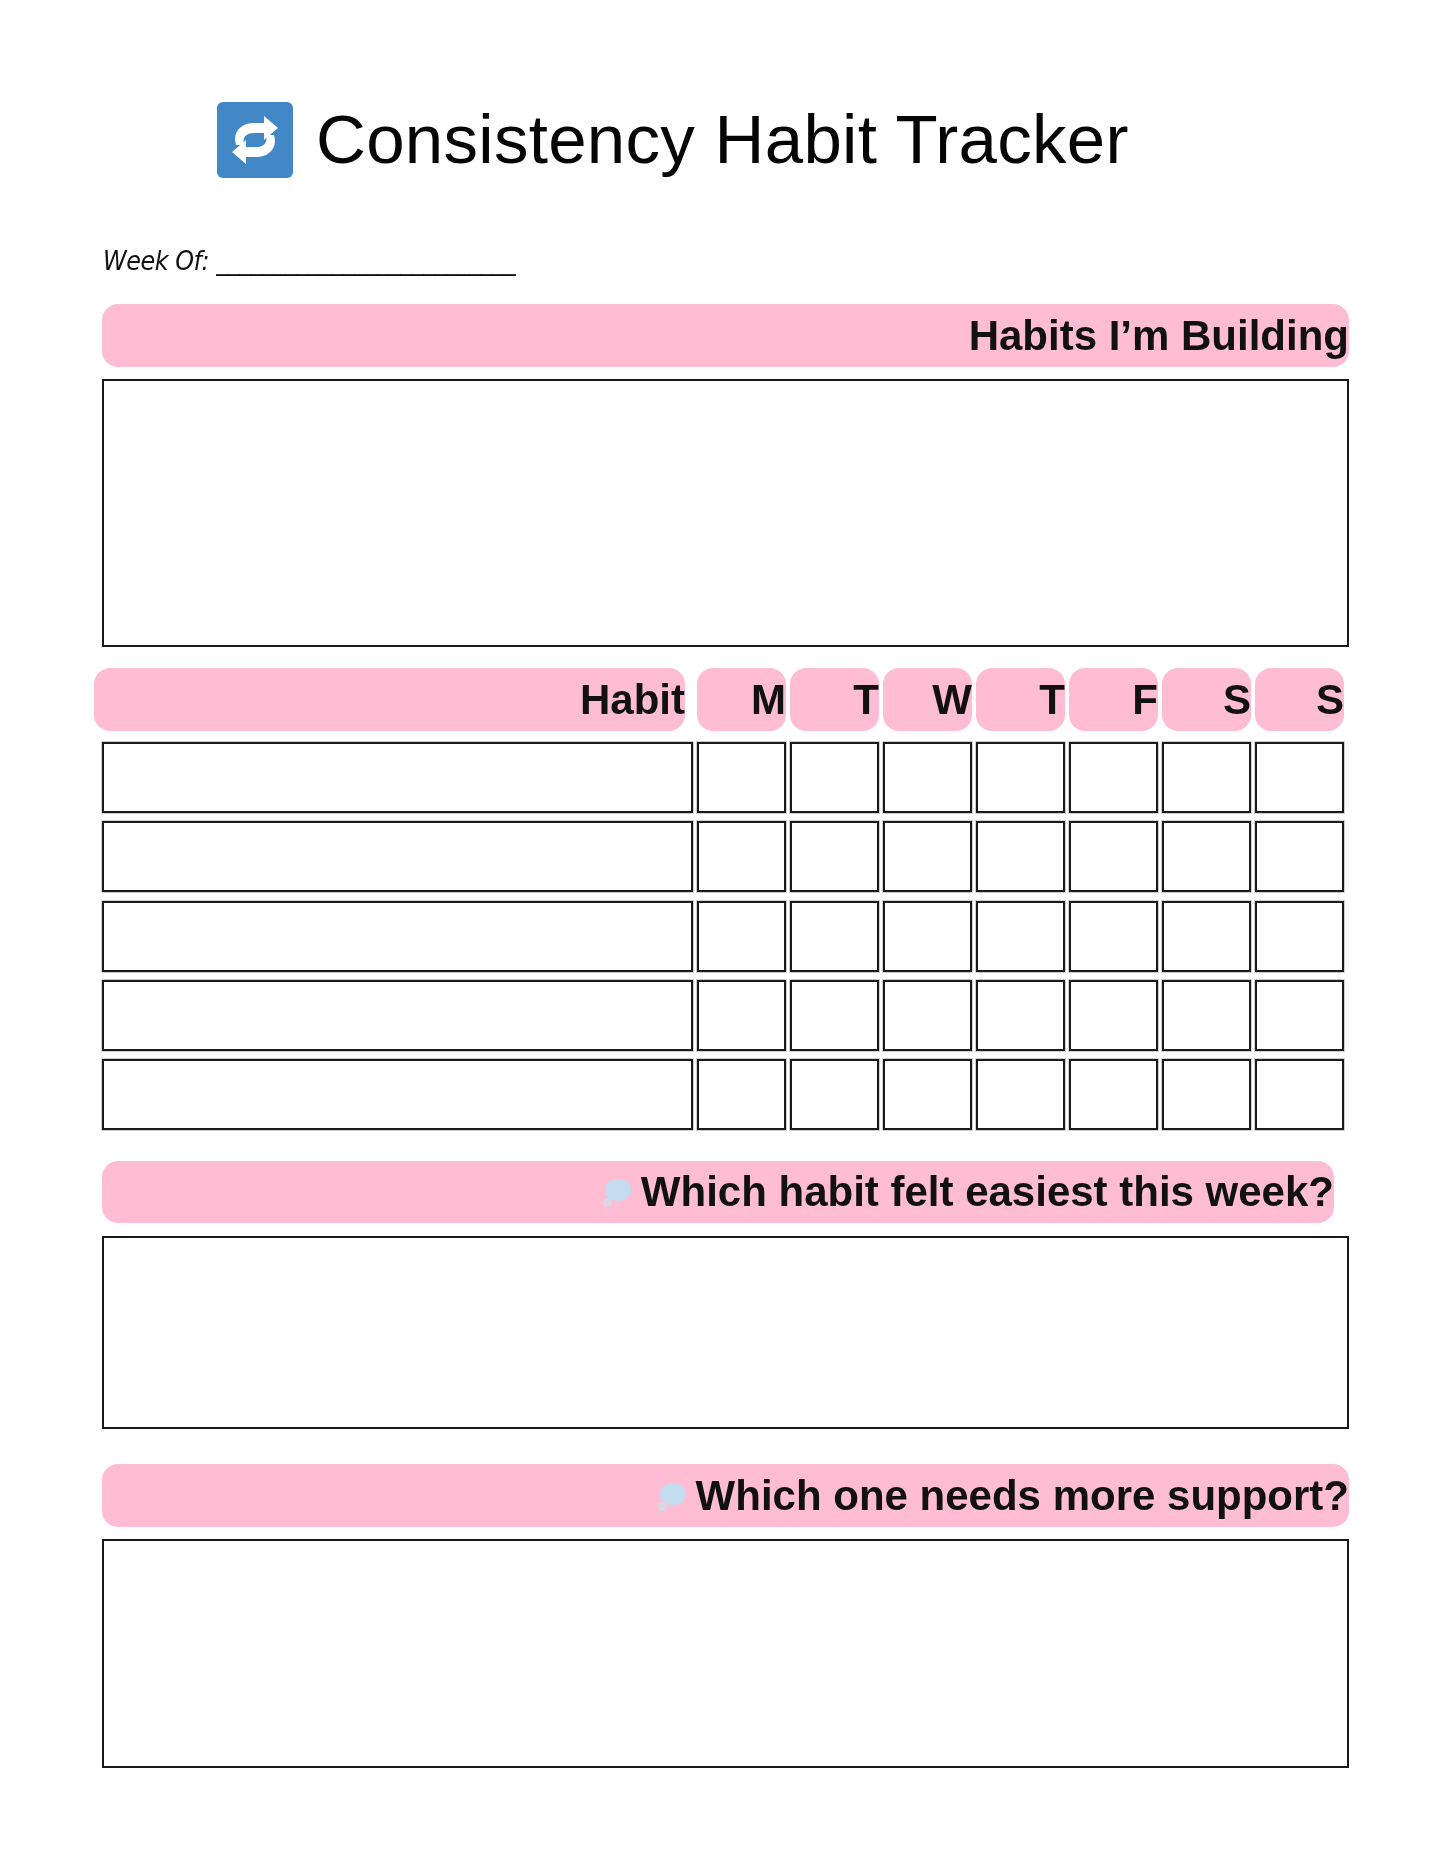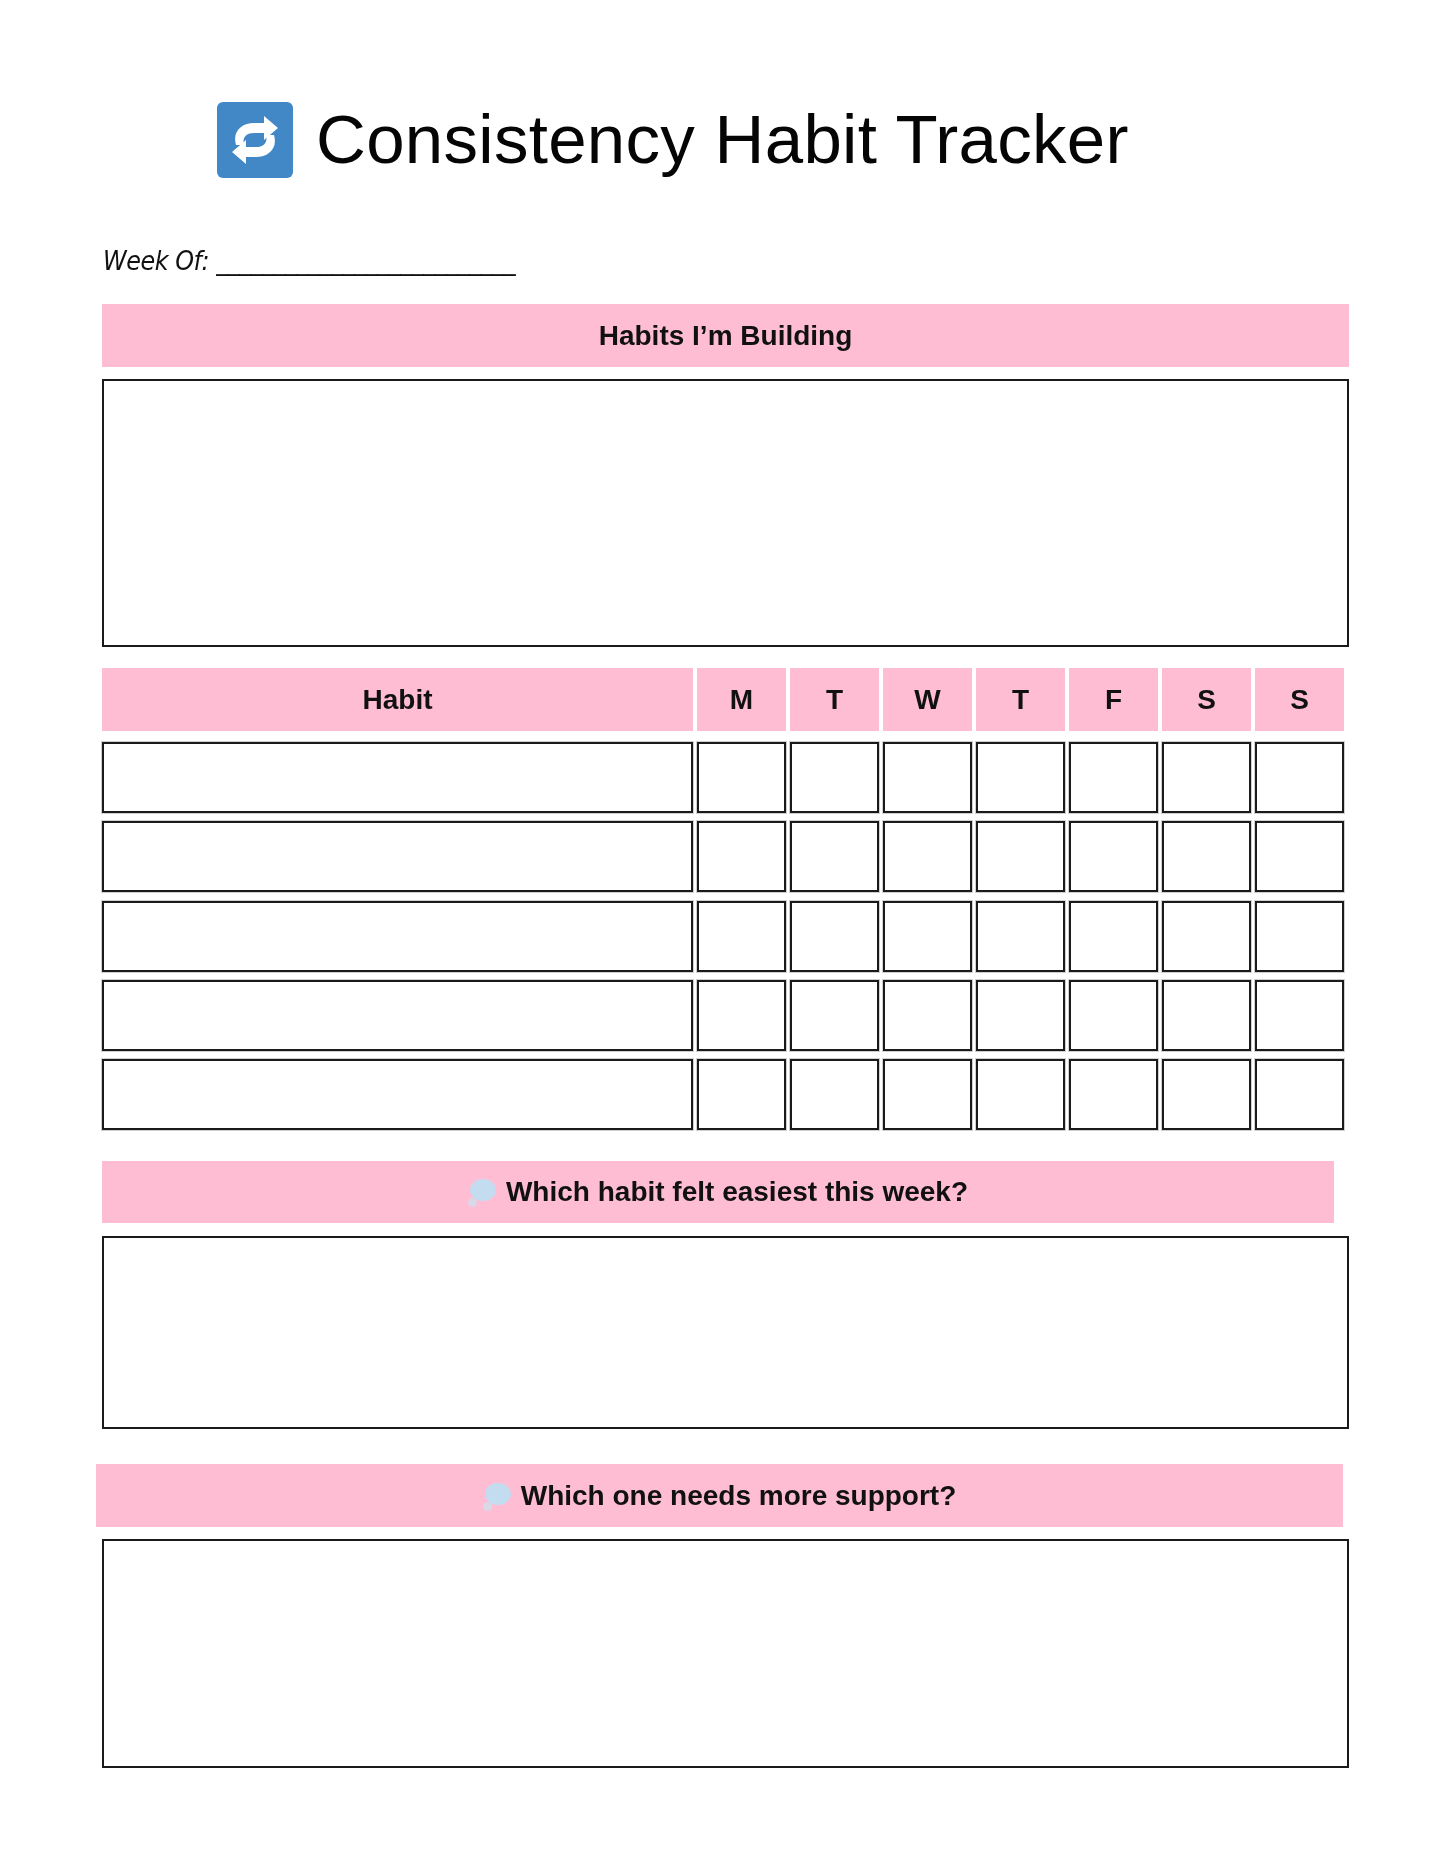--- a/index.html
+++ b/index.html
@@ -2,21 +2,21 @@
 <html><head>
 <meta charset="utf-8">
 <style>
   html,body{margin:0;padding:0;background:#ffffff;}
   body{width:1445px;height:1871px;position:relative;overflow:hidden;font-family:"Liberation Sans",sans-serif;color:#111;}
   .abs{position:absolute;}
   .title-wrap{left:217px;top:102px;height:76px;display:flex;align-items:center;}
   .logo{width:76px;height:76px;border-radius:6px;background:#4288c7;display:flex;align-items:center;justify-content:center;}
   .title{margin-left:23px;font-family:"Liberation Sans",sans-serif;font-weight:normal;font-size:69px;letter-spacing:0.3px;line-height:76px;color:#050505;white-space:nowrap;}
   .weekof{left:103px;top:246px;font-size:26px;font-style:italic;font-family:"DejaVu Sans",sans-serif;font-weight:300;color:#111;letter-spacing:-0.5px;white-space:nowrap;transform:scaleX(0.92);transform-origin:left center;}
-  .pink{background:#ffbdd3;display:flex;align-items:center;justify-content:center;font-weight:bold;font-size:28px;color:#111;}
+  .pink{background:#ffbdd3;display:flex;align-items:center;justify-content:flex-end;font-weight:bold;font-size:42px;color:#111;border-radius:16px;}
   .box{border:2px solid #1a1a1a;box-sizing:border-box;background:#fff;}
   .cell{border:2px solid #1a1a1a;box-sizing:border-box;background:#fff;box-shadow:0 0 0 1px #d0d0d0;}
   .bubble{display:inline-block;position:relative;width:28px;height:26px;margin-right:10px;opacity:0.9;}
   .bubble .b1{position:absolute;left:2px;top:0;width:26px;height:22px;border-radius:50%;background:#bde0f3;}
   .bubble .b2{position:absolute;left:0px;top:19px;width:9px;height:9px;border-radius:50%;background:#c9e2ef;opacity:0.8;}
 </style>
 </head>
 <body>
 
 <div class="abs title-wrap">
@@ -32,21 +32,21 @@
 <div class="abs weekof">
   <span>Week Of:</span>
   <span>__________________________</span>
 </div>
 
 <div class="abs pink" style="left:102px;top:304px;width:1247px;height:63px;">
   <span>Habits I’m Building</span>
 </div>
 <div class="abs box" style="left:102px;top:379px;width:1247px;height:268px;"></div>
 
-<div class="abs pink" style="left:102px;top:668px;width:591px;height:63px;">
+<div class="abs pink" style="left:94px;top:668px;width:591px;height:63px;">
   <span>Habit</span>
 </div>
 <div class="abs pink" style="left:697px;top:668px;width:89px;height:63px;">
     <span>M</span>
   </div>
 <div class="abs pink" style="left:790px;top:668px;width:89px;height:63px;">
     <span>T</span>
   </div>
 <div class="abs pink" style="left:883px;top:668px;width:89px;height:63px;">
     <span>W</span>
@@ -109,20 +109,20 @@
 
 <div class="abs pink" style="left:102px;top:1161px;width:1232px;height:62px;">
   <span class="bubble">
       <span class="b1"></span>
       <span class="b2"></span>
     </span>
   <span>Which habit felt easiest this week?</span>
 </div>
 <div class="abs box" style="left:102px;top:1236px;width:1247px;height:193px;"></div>
 
-<div class="abs pink" style="left:96px;top:1464px;width:1247px;height:63px;">
+<div class="abs pink" style="left:102px;top:1464px;width:1247px;height:63px;">
   <span class="bubble">
       <span class="b1"></span>
       <span class="b2"></span>
     </span>
   <span>Which one needs more support?</span>
 </div>
 <div class="abs box" style="left:102px;top:1539px;width:1247px;height:229px;"></div>
 
 </body></html>

